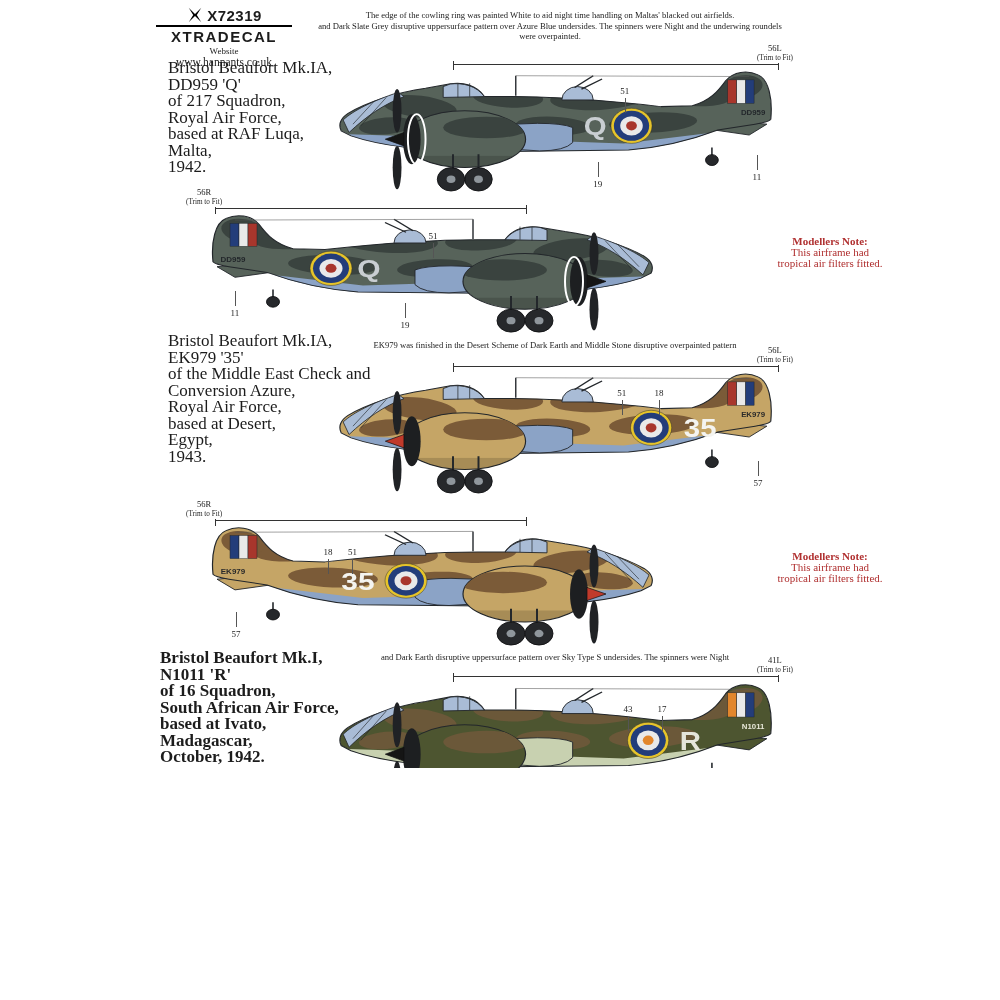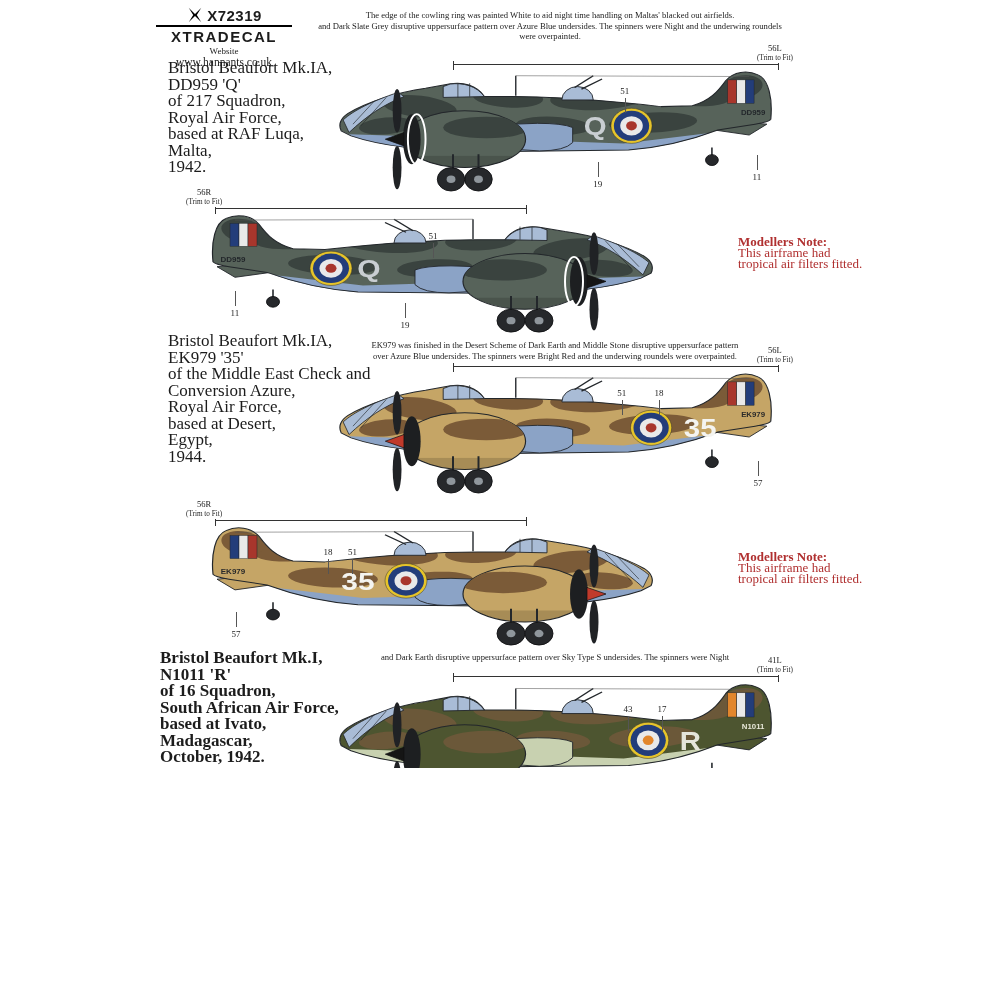--- a/index.html
+++ b/index.html
@@ -10,21 +10,21 @@
   .brand-row{display:flex;align-items:center;justify-content:center;gap:3px;}
   .catalog{font-family:"Liberation Sans",sans-serif;font-weight:bold;font-size:15px;letter-spacing:.5px;}
   .brand-name{font-family:"Liberation Sans",sans-serif;font-weight:bold;font-size:15px;letter-spacing:1.5px;border-top:2px solid #000;margin-top:1px;padding-top:1px;}
   .brand-site{font-size:9px;margin-top:1px;}
   .brand-url{font-size:11.5px;}
   
   .scheme-note{position:absolute;font-size:8.6px;line-height:10.6px;text-align:center;}
   
   .subject{position:absolute;font-size:17px;line-height:16.5px;}
   
-  .modnote{position:absolute;color:#b03030;font-size:13px;line-height:11px;}
+  .modnote{position:absolute;color:#b03030;font-size:11px;line-height:11px;text-align:center;}
   .modnote .t{font-weight:bold;}
   
   .profile{position:absolute;}
   .profile svg.plane{position:absolute;left:0;top:8px;width:100%;height:calc(100% - 8px);}
   .dimline{position:absolute;top:18px;border-top:1px solid #333;height:0;}
   .dimline::before,.dimline::after{content:"";position:absolute;top:-4px;width:1px;height:9px;background:#333;}
   .dimline::before{left:0;}
   .dimline::after{right:0;}
   .trim{position:absolute;top:-2px;font-size:8.5px;line-height:9.5px;text-align:center;background:#fff;padding:0 3px;z-index:5;}
   .trim .sub{font-size:7.2px;}
@@ -241,32 +241,31 @@
           <text x="60" y="78" font-family="Liberation Sans, sans-serif" font-size="8" font-weight="bold" fill="#23272b" text-anchor="middle">DD959</text>
         </svg>
         <div class="callout" style="left: 50%; top: 31%;">51</div>
         <div class="leader" style="left: 50%; height: 15px; top: calc(31% + 7px);"></div>
         <div class="callout" style="left: 44.6%; top: 92%;">19</div>
         <div class="leader" style="left: 44.6%; height: 15px; top: calc(92% - 22px);"></div>
         <div class="callout" style="left: 11.9%; top: 84%;">11</div>
         <div class="leader" style="left: 11.9%; height: 15px; top: calc(84% - 22px);"></div>
       </div>
       <div class="scheme-note" style="left: 325px; top: 340px; width: 460px;">
-        <div>EK979 was finished in the Desert Scheme of Dark Earth and Middle Stone disruptive uppersurface pattern</div>
-        <div>over Azure Blue undersides. The spinners were Bright Red and the underwing roundels were overpainted.</div>
+        <div>EK979 was finished in the Desert Scheme of Dark Earth and Middle Stone disruptive overpainted pattern</div>
       </div>
       <div class="subject" style="left: 168px; top: 333px;">
         <div>Bristol Beaufort Mk.IA,</div>
         <div>EK979 '35'</div>
         <div>of the Middle East Check and</div>
         <div>Conversion Azure,</div>
         <div>Royal Air Force,</div>
         <div>based at Desert,</div>
         <div>Egypt,</div>
-        <div>1944.</div>
+        <div>1943.</div>
       </div>
       <div class="modnote" style="left: 738px; top: 551px; width: 184px;">
         <div class="t">Modellers Note:</div>
         <div>This airframe had</div>
         <div>tropical air filters fitted.</div>
       </div>
       <div class="profile" style="left: 300px; top: 348px; width: 510px; height: 150px;">
         <div class="dimline" style="left: 30%; right: 6%;"></div>
         <div class="trim" style="right: 14px;">
           <div>56L</div>

